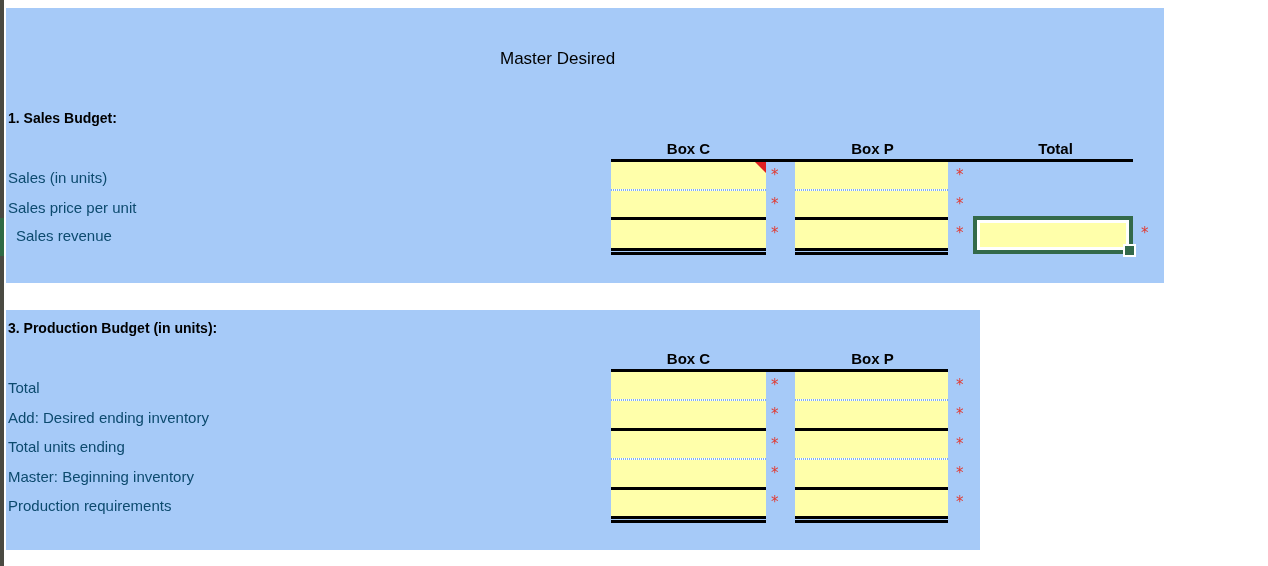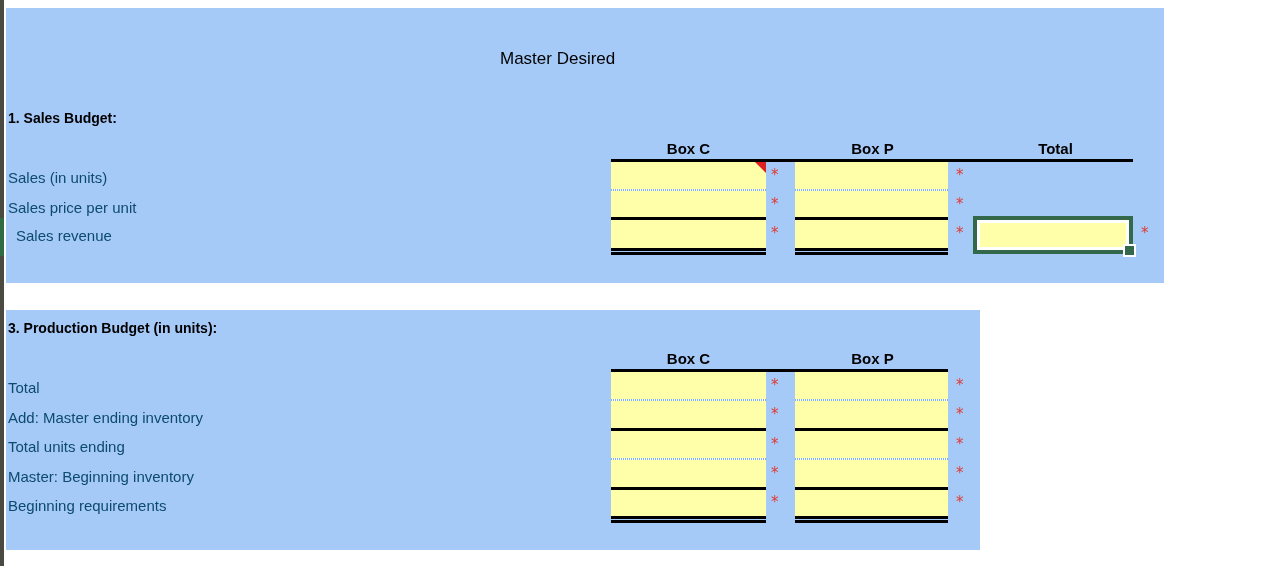--- a/index.html
+++ b/index.html
@@ -206,24 +206,24 @@
 
 <div class="panel" id="panel-production-budget"></div>
 
 <div class="section-heading" style="left:8px; top:320px;">3.  Production Budget (in units):</div>
 
 <div class="col-header" style="left:611px; top:350px; width:155px;">Box C</div>
 <div class="col-header" style="left:795px; top:350px; width:155px;">Box P</div>
 <div class="header-rule" style="left:611px; top:369px; width:337px;"></div>
 
 <div class="row-label" style="left:8px; top:379px;">Total</div>
-<div class="row-label" style="left:8px; top:409px;">Add: Master ending inventory</div>
+<div class="row-label" style="left:8px; top:409px;">Add: Desired ending inventory</div>
 <div class="row-label" style="left:8px; top:438px;">Total units ending</div>
 <div class="row-label" style="left:8px; top:468px;">Master: Beginning inventory</div>
-<div class="row-label" style="left:8px; top:497px;">Beginning requirements</div>
+<div class="row-label" style="left:8px; top:497px;">Production requirements</div>
 
 <div class="cell" style="left:611px; top:372px; width:155px; height:27px;"></div>
 <div class="rule-dotted" style="left:611px; top:399px; width:155px;"></div>
 <div class="cell" style="left:611px; top:401px; width:155px; height:27px;"></div>
 <div class="rule-thick" style="left:611px; top:428px; width:155px;"></div>
 <div class="cell" style="left:611px; top:431px; width:155px; height:27px;"></div>
 <div class="rule-dotted" style="left:611px; top:458px; width:155px;"></div>
 <div class="cell" style="left:611px; top:460px; width:155px; height:27px;"></div>
 <div class="rule-thick" style="left:611px; top:487px; width:155px;"></div>
 <div class="cell" style="left:611px; top:490px; width:155px; height:26px;"></div>

